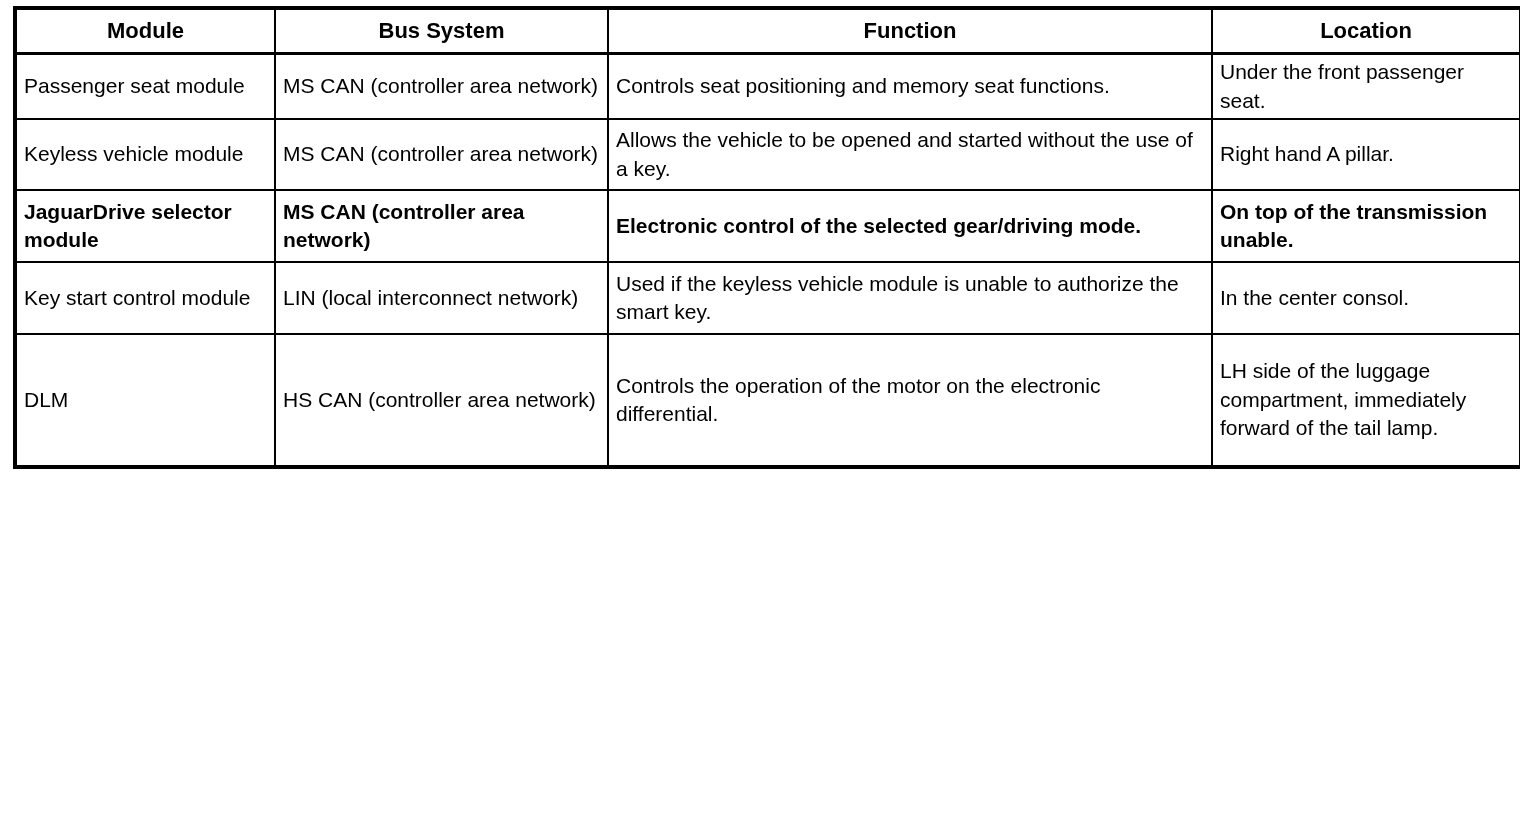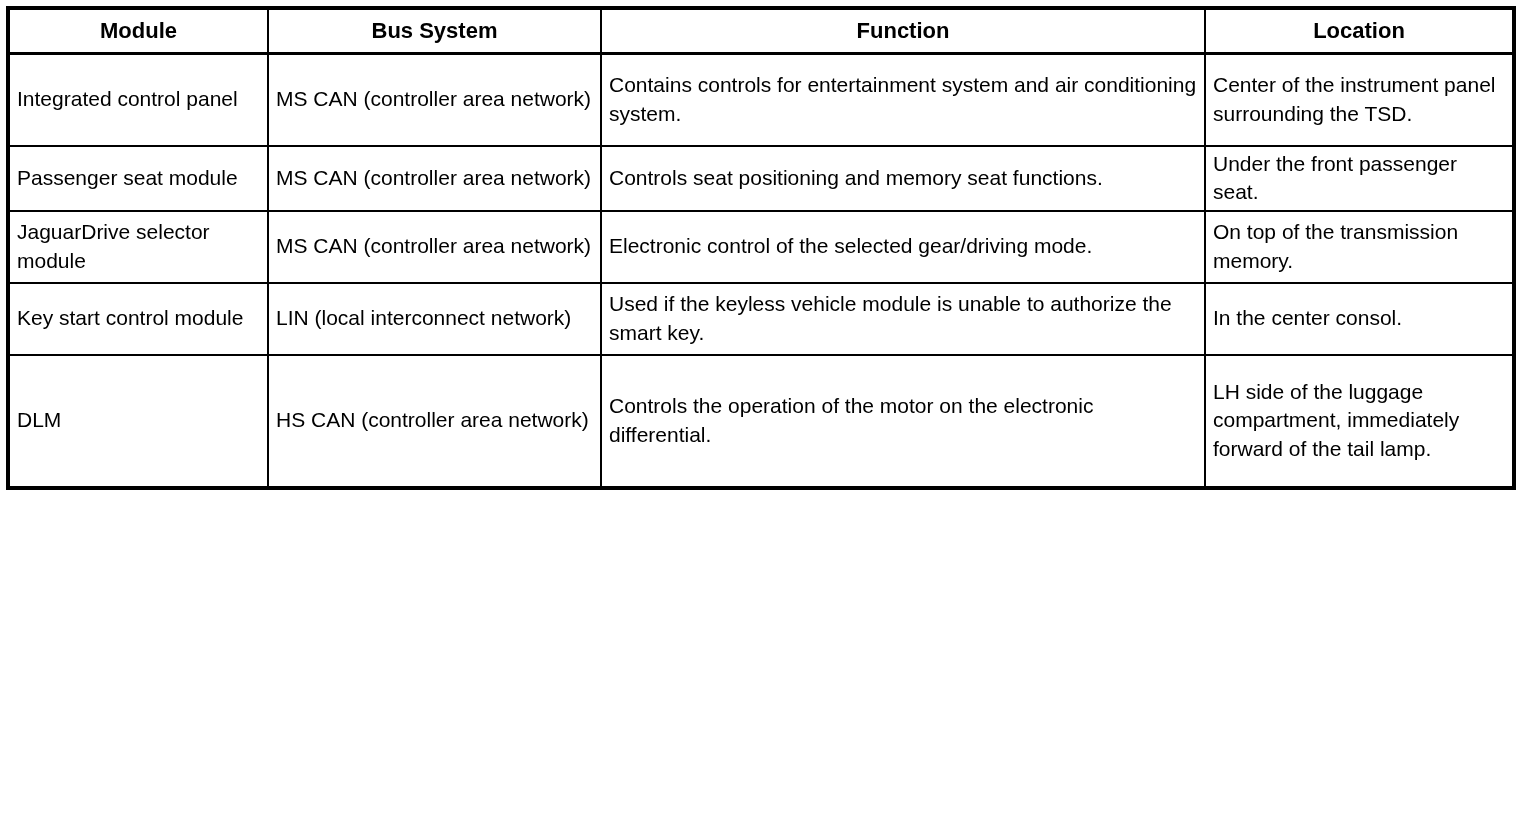--- a/index.html
+++ b/index.html
@@ -6,21 +6,21 @@
     margin: 0;
     padding: 0;
     background: #ffffff;
     font-family: "Liberation Sans", "DejaVu Sans", sans-serif;
     color: #000000;
   }
   .page {
     width: 1520px;
     height: 826px;
     box-sizing: border-box;
-    padding: 6px 6px;
+    padding: 6px 13px;
     background: #ffffff;
   }
   table.module-table {
     border-collapse: collapse;
     table-layout: fixed;
     width: 1506px;
     border: 4px solid #000000;
   }
   table.module-table col.c-module   { width: 260px; }
   table.module-table col.c-bus      { width: 333px; }
@@ -48,21 +48,21 @@
   table.module-table td {
     text-align: left;
   }
   
   tr.r-h  { height: 40px;  }
   tr.r-0  { height: 76px;  }
   tr.r-1  { height: 92px;  }
   tr.r-2  { height: 73px;  }
   tr.r-3  { height: 52px;  }
   tr.r-4  { height: 71px;  }
-  tr.r-5  { height: 72px;  }
+  tr.r-5  { height: 72px; font-weight: bold;  }
   tr.r-6  { height: 72px;  }
   tr.r-7  { height: 99px;  }
   tr.r-8  { height: 133px; }
 </style>
 </head>
 <body>
 
 <div class="page">
   <table class="module-table">
     <colgroup>
@@ -73,37 +73,37 @@
     </colgroup>
     <thead>
       <tr class="r-h">
         <th>Module</th>
         <th>Bus System</th>
         <th>Function</th>
         <th>Location</th>
       </tr>
     </thead>
     <tbody>
-      <tr class="r-1">
-        <td>Integrated control panel</td>
-        <td>MS CAN (controller area network)</td>
-        <td>Contains controls for entertainment system and air conditioning system.</td>
-        <td>Center of the instrument panel surrounding the TSD.</td>
-      </tr>
       <tr class="r-3">
         <td>Passenger seat module</td>
         <td>MS CAN (controller area network)</td>
         <td>Controls seat positioning and memory seat functions.</td>
         <td>Under the front passenger seat.</td>
       </tr>
+      <tr class="r-4">
+        <td>Keyless vehicle module</td>
+        <td>MS CAN (controller area network)</td>
+        <td>Allows the vehicle to be opened and started without the use of a key.</td>
+        <td>Right hand A pillar.</td>
+      </tr>
       <tr class="r-5">
         <td>JaguarDrive selector module</td>
         <td>MS CAN (controller area network)</td>
         <td>Electronic control of the selected gear/driving mode.</td>
-        <td>On top of the transmission memory.</td>
+        <td>On top of the transmission unable.</td>
       </tr>
       <tr class="r-6">
         <td>Key start control module</td>
         <td>LIN (local interconnect network)</td>
         <td>Used if the keyless vehicle module is unable to authorize the smart key.</td>
         <td>In the center consol.</td>
       </tr>
       <tr class="r-8">
         <td>DLM</td>
         <td>HS CAN (controller area network)</td>

